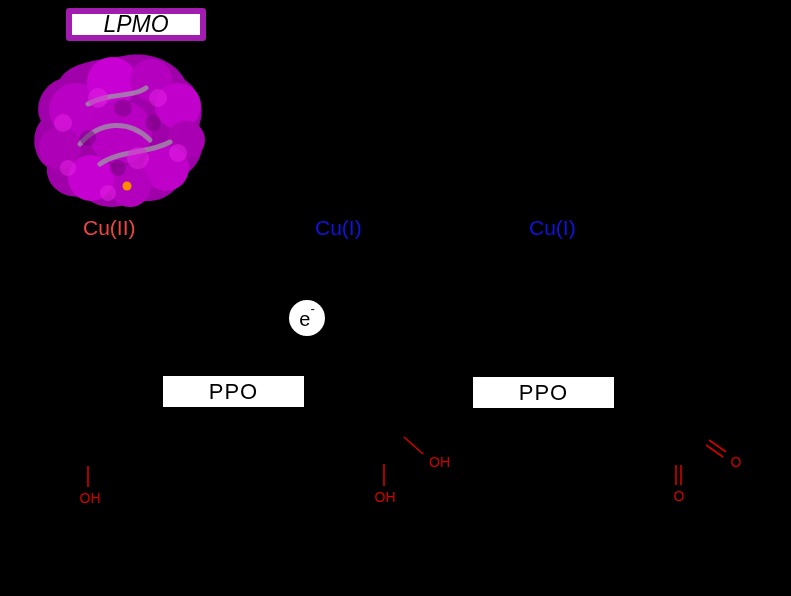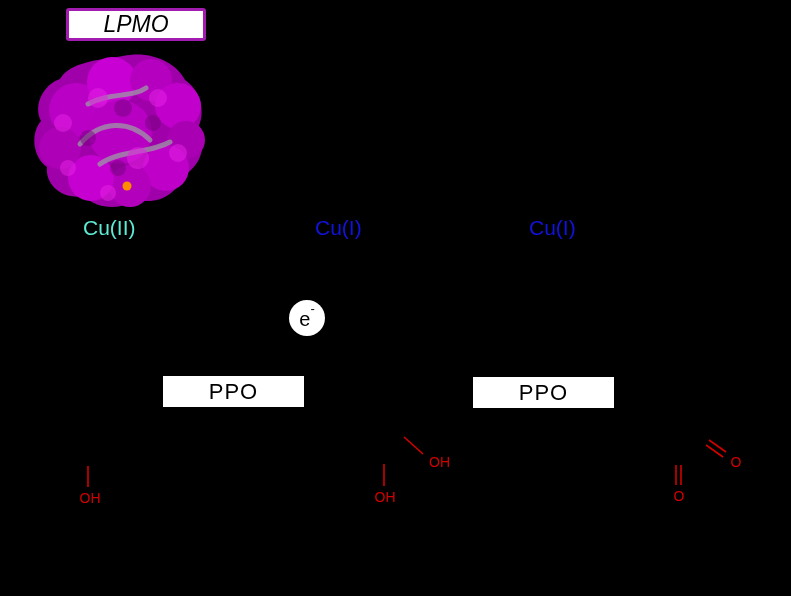--- a/index.html
+++ b/index.html
@@ -7,28 +7,28 @@
   .canvas {
     position:relative; width:791px; height:596px; background:#000000;
     overflow:hidden; font-family:"Liberation Sans", sans-serif;
   }
   .label-box {
     position:absolute; background:#ffffff; color:#000;
     display:flex; align-items:center; justify-content:center;
   }
   .lpmo-box {
     left:66px; top:8px; width:140px; height:33px;
-    border:3px solid #a21caf; border-radius:3px;
+    border:6px solid #a21caf; border-radius:3px;
     font-size:23px; font-style:italic;
   }
   .ppo-box { width:141px; height:31px; font-size:22px; letter-spacing:1px;margin-left:20px; }
   .ppo1 { left:143px; top:376px; }
   .ppo2 { left:453px; top:377px; }
   .cu { position:absolute; font-size:21px; font-weight:400; }
-  .cu2  { left:83px;  top:216px; color:#5eead4; }
+  .cu2  { left:83px;  top:216px; color:#ef4444; }
   .cu1a { left:315px; top:216px; color:#1212DC; }
   .cu1b { left:529px; top:216px; color:#1212DC; }
   .electron {
     position:absolute; left:289px; top:300px; width:36px; height:36px;
     border-radius:50%; background:#ffffff; color:#000;
     display:flex; align-items:center; justify-content:center;
     font-size:20px; line-height:1;
   }
   .electron sup { font-size:13px; vertical-align:super; position:relative; top:-5px; }
   .protein { position:absolute; left:28px; top:48px; }

